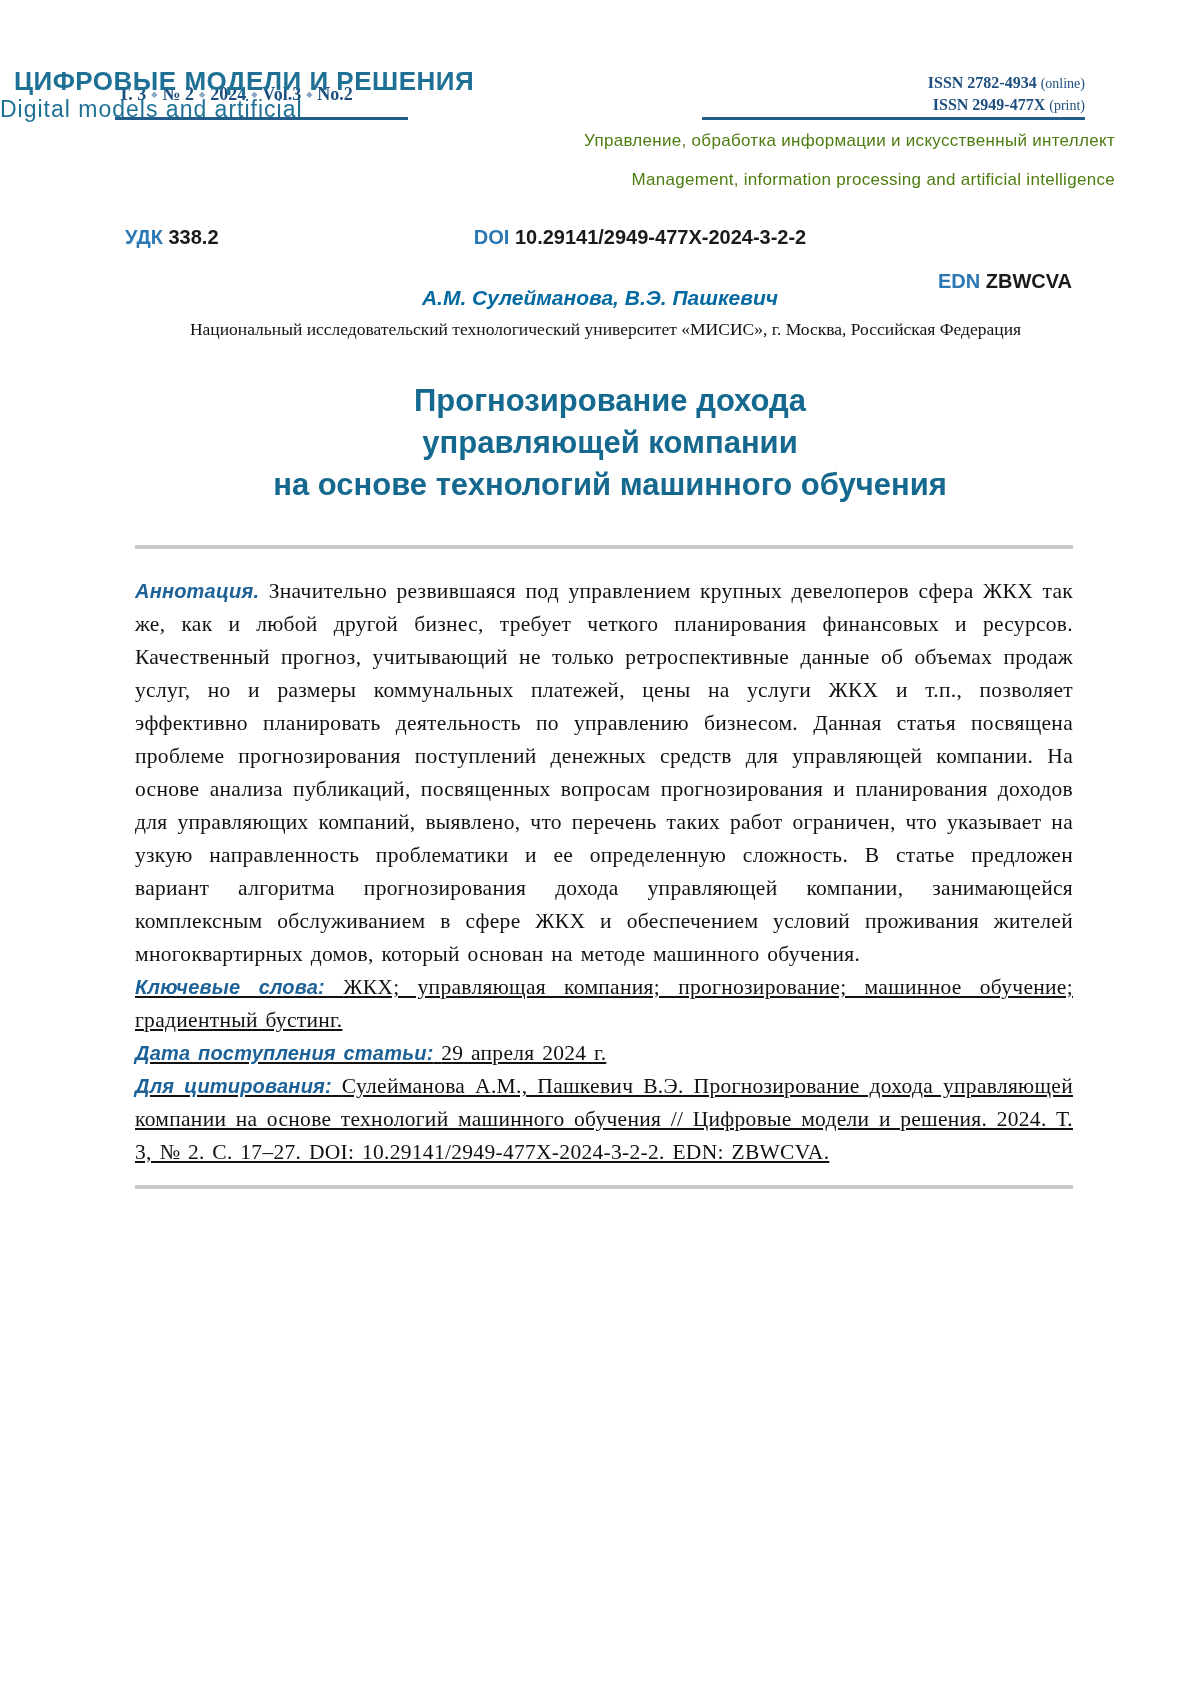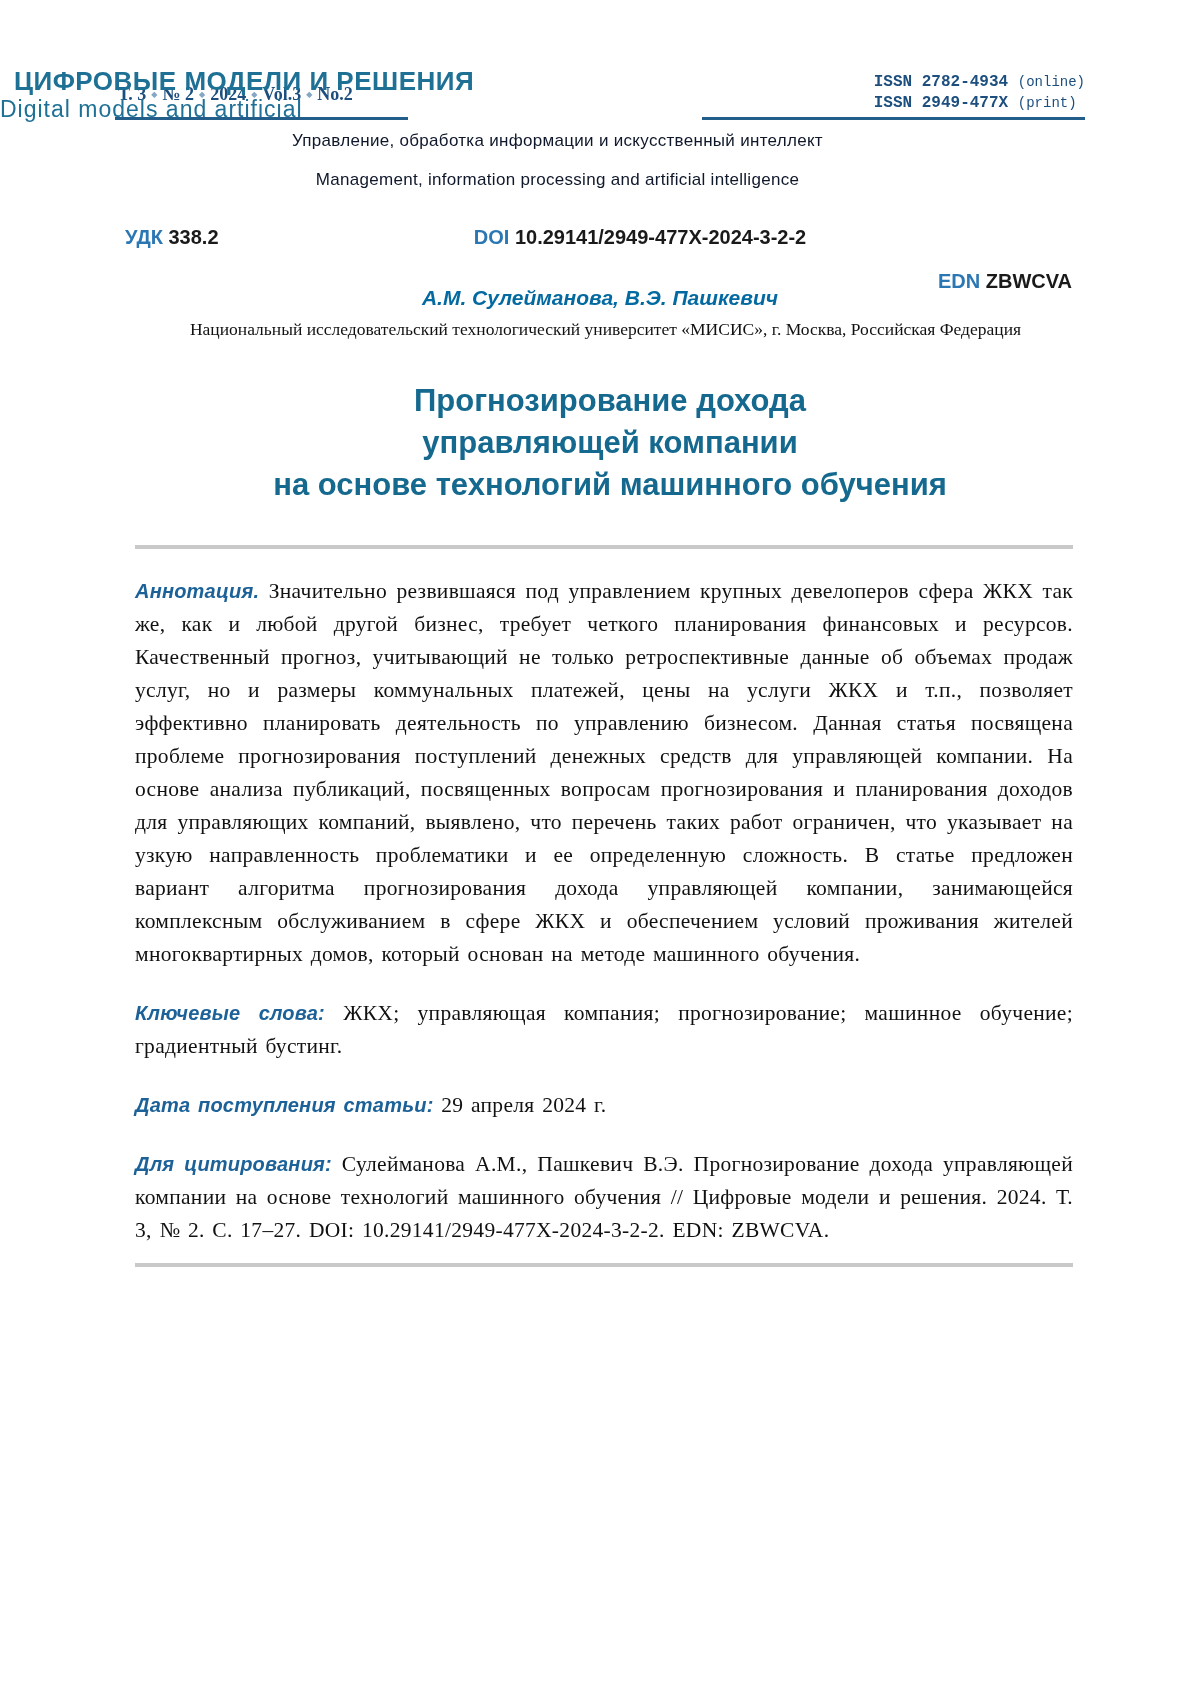--- a/index.html
+++ b/index.html
@@ -26,31 +26,31 @@
     font-family:"Liberation Sans", sans-serif;
     font-weight:bold;font-size:26px;letter-spacing:0.5px;color:#1e7095;
   }
   .logo-en{
     position:absolute;left:0;top:96px;width:100%;
     font-family:"Liberation Sans", sans-serif;
     font-size:23px;letter-spacing:1px;color:#1e7095;
   }
   .issn-block{
     position:absolute;right:115px;top:72px;
-    font-family:Liberation Mono, monospace;
+    font-family:Liberation Serif, serif;
     font-weight:bold;font-size:16px;color:#1c4e7e;line-height:21px;
-    text-align:left;white-space:nowrap;
+    text-align:right;white-space:nowrap;
   }
   .issn-note{font-weight:normal;font-size:14px;}
   .rule-left{position:absolute;left:115px;top:117px;width:293px;height:3px;background:#235e8a;}
   .rule-right{position:absolute;left:702px;top:117px;width:383px;height:3px;background:#235e8a;}
   .section-ru,.section-en{
-    position:absolute;left:0;width:1115px;text-align:center;
+    position:absolute;left:0;width:1115px;text-align:right;
     font-family:"Liberation Sans", sans-serif;
-    font-size:17px;letter-spacing:0.3px;color:#0f172a;
+    font-size:17px;letter-spacing:0.3px;color:#4d7c0f;
   }
   .section-ru{top:131px;}
   .section-en{top:170px;}
   
   .meta-item{
     position:absolute;top:226px;
     font-family:"Liberation Sans", sans-serif;
     font-weight:bold;font-size:20px;color:#1a1a1a;white-space:nowrap;
   }
   .meta-udc{left:125px;}
@@ -76,21 +76,21 @@
   .body-col{position:absolute;left:135px;top:545px;width:938px;}
   .divider{height:4px;background:#c9c9c9;width:100%;}
   .divider.d1{margin-bottom:26px;}
   .divider.d2{margin-top:16px;}
   .para{
     font-family:"Liberation Serif", serif;
     font-size:21.5px;line-height:33px;
     letter-spacing:0.3px;word-spacing:2px;
     text-align:justify;color:#111;margin:0;
   }
-  .para + .para{margin-top:26px;}
+  .para + .para{margin-top:0;text-decoration:underline;}
   .plabel{
     font-family:"Liberation Sans", sans-serif;
     font-weight:bold;font-style:italic;
     font-size:20px;color:#1c6298;letter-spacing:0.2px;
   }
   
   .page-number{
     position:absolute;left:0;right:0;top:1604px;text-align:center;
     font-family:"Liberation Sans", sans-serif;
     font-size:16px;color:#be185d;

